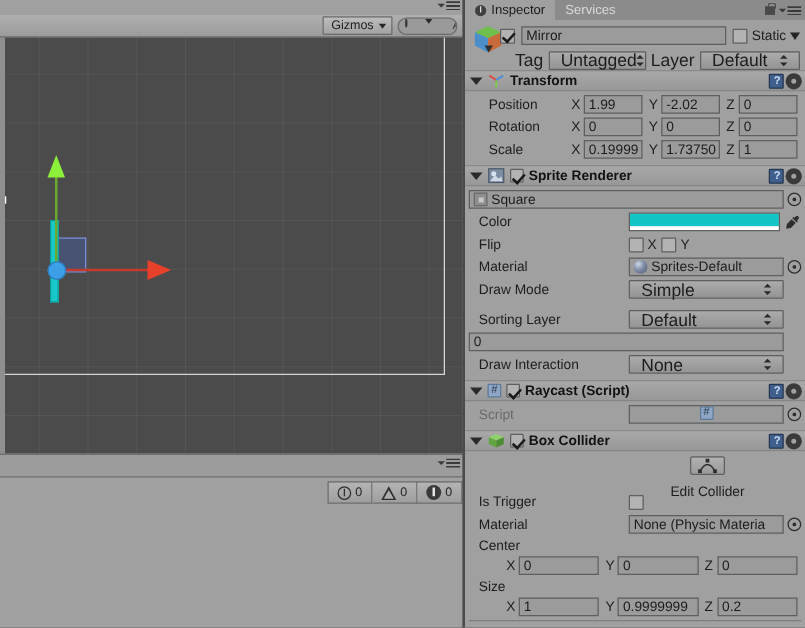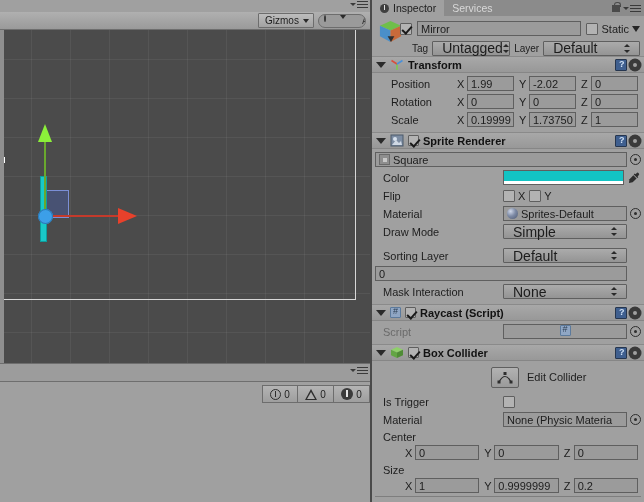--- a/index.html
+++ b/index.html
@@ -129,21 +129,21 @@
   .cube-ico { position:absolute; left:6px; top:3px; width:25px; height:25px; }
   .obj-row1 { display:flex; align-items:center; gap:5px; margin-left:22px; height:17px; }
   .cb { width:12px;height:12px;background:#b3b3b3;border:1px solid #5f5f5f;border-radius:1px;position:relative;flex:none; }
   .cb.checked::after{content:"";position:absolute;left:2.6px;top:0.6px;width:4px;height:8px;border:solid #1a1a1a;border-width:0 2px 2px 0;transform:rotate(42deg);}
   .name-field { flex:1; height:15px; background:#9b9b9b; border:1px solid #5f5f5f; padding:0 3px;
     display:flex; align-items:center; font-size:11px; color:#1c1c1c; min-width:0; }
   .static-wrap { display:flex; align-items:center; gap:3px; font-size:11px; color:#1d1d1d; flex:none; }
   .static-tri { width:0;height:0;border-left:4.5px solid transparent;border-right:4.5px solid transparent;border-top:6px solid #252525; }
 
   .obj-row2 { display:flex; align-items:center; gap:4px; margin-left:34px; margin-top:3px; height:16px; }
-  .lbl-sm { font-size:10px; color:#1d1d1d; }
+  .lbl-sm { font-size:14px; color:#1d1d1d; }
   .dropdown {
     height:15px; background:linear-gradient(#ababab,#949494); border:1px solid #5f5f5f; border-radius:1px;
     display:flex; align-items:center; padding:0 9px; font-size:14px; color:#1c1c1c; position:relative;
   }
   .dropdown .updown { margin-left:auto; width:7px; height:9px; display:flex; flex-direction:column; justify-content:space-between; align-items:center; }
   .updown i { display:block; width:0;height:0; }
   .updown .u { border-left:3px solid transparent;border-right:3px solid transparent;border-bottom:3.5px solid #2a2a2a; }
   .updown .d { border-left:3px solid transparent;border-right:3px solid transparent;border-top:3.5px solid #2a2a2a; }
 
   
@@ -195,21 +195,21 @@
   .pick-circle::after{content:"";position:absolute;left:3.4px;top:3.4px;width:3px;height:3px;border-radius:50%;background:#2e2e2e;}
 
   .color-field { flex:1; height:15px; border:1px solid #5f5f5f; display:flex; flex-direction:column; min-width:0; }
   .color-main { flex:1; }
   .color-alpha { height:3px; background:#ffffff; }
   .eyedrop { width:13px; height:14px; margin-left:4px; flex:none; position:relative; }
 
   .flip-group { display:flex; align-items:center; gap:4px; flex:1; }
   .flip-item { display:flex; align-items:center; gap:3px; font-size:11px; color:#1d1d1d; }
 
-  .edit-collider-row { display:flex; align-items:center; gap:8px; height:24px; margin:2px 0 4px 0; padding-left:116px; }
+  .edit-collider-row { display:flex; align-items:center; gap:8px; height:24px; margin:2px 0 4px 0; padding-left:116px;flex-direction:column; }
   .ec-btn { width:28px;height:21px; background:linear-gradient(#b2b2b2,#9a9a9a); border:1px solid #5f5f5f; border-radius:2px;
     display:flex; align-items:center; justify-content:center; }
   .ec-label { font-size:11px; color:#1d1d1d; }
 
   .section-label { font-size:11px; color:#1d1d1d; padding-left:8px; height:15px; display:flex; align-items:center; }
   .bottom-line { height:1px; background:#7e7e7e; margin-top:2px; }
 </style>
 </head>
 <body>
 
@@ -487,21 +487,21 @@
                 <i class="d"></i>
               </span>
           </span>
         </div>
         <div class="row">
           <span class="num-field" style="flex:1;margin-right:14px">
             <span>0</span>
           </span>
         </div>
         <div class="row">
-          <span class="row-label nopad" style="width:128px">Mask Interaction</span>
+          <span class="row-label nopad" style="width:128px">Draw Interaction</span>
           <span class="dropdown" style="flex:1;min-width:0;margin-right:14px">
             <span>None</span>
             <span class="updown">
                 <i class="u"></i>
                 <i class="d"></i>
               </span>
           </span>
         </div>
       </div>
 

